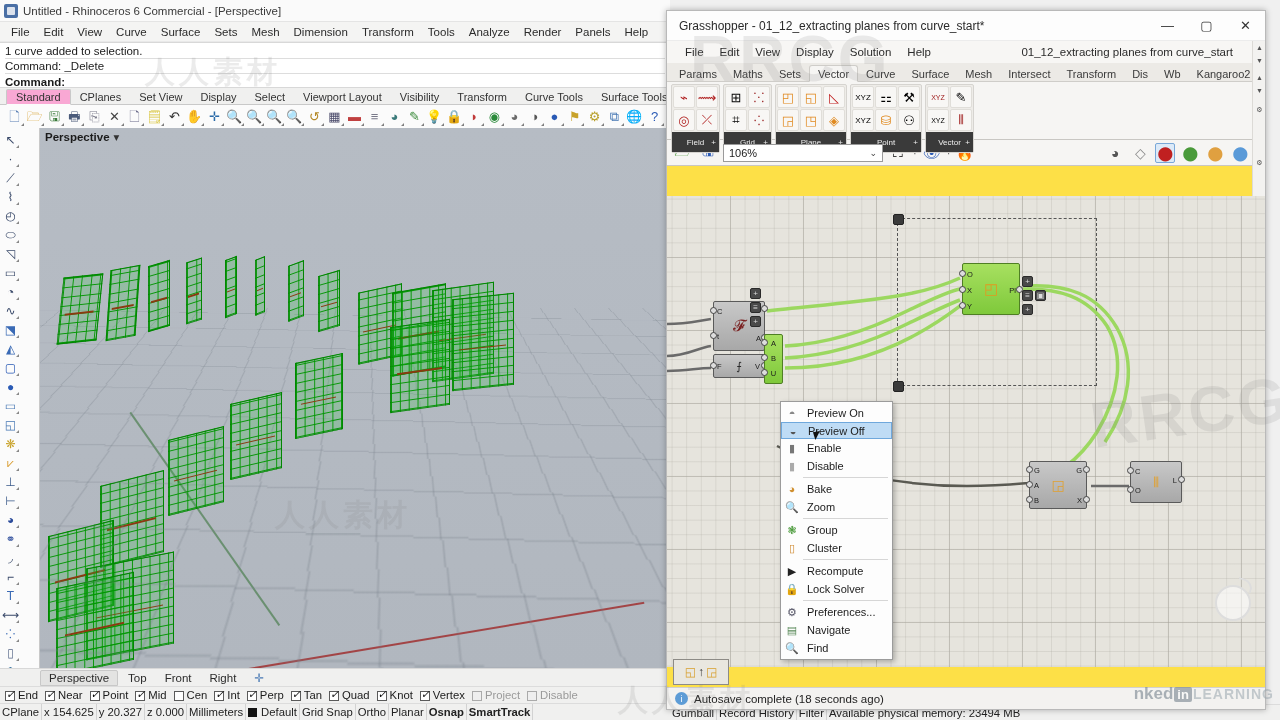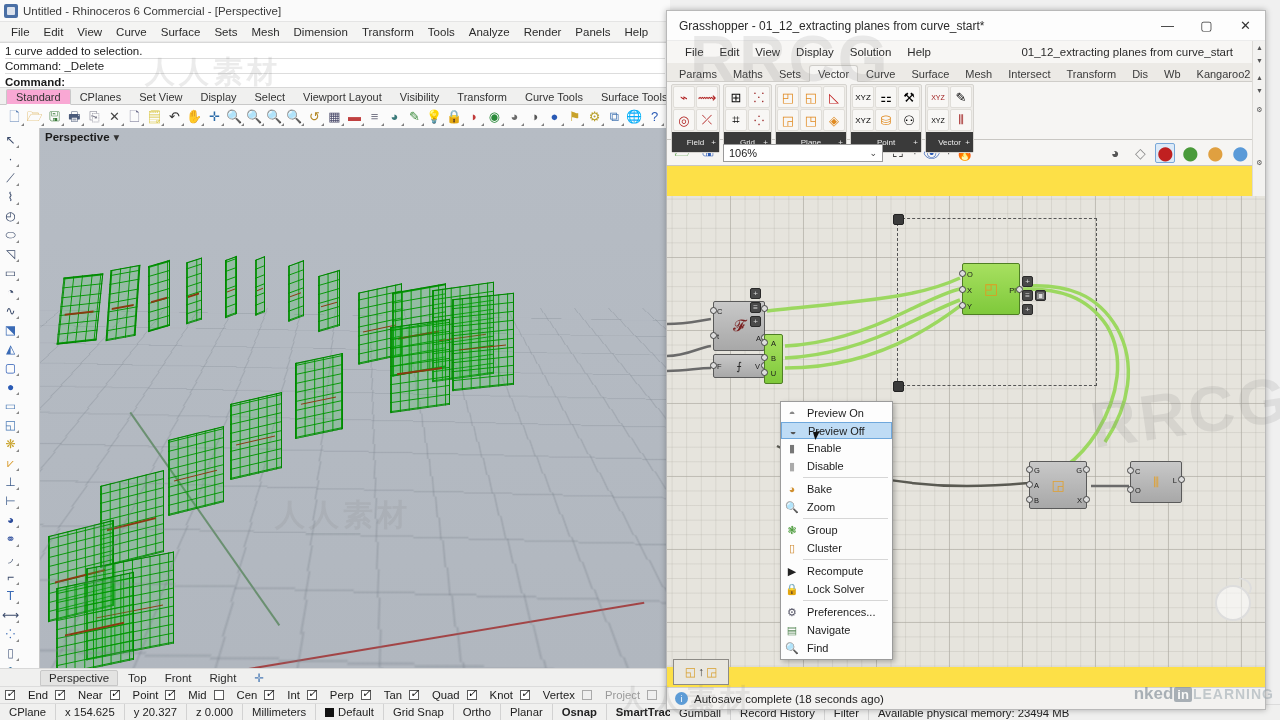--- a/index.html
+++ b/index.html
@@ -122,29 +122,29 @@
   .rh-bottom {
     position: absolute; left: 0; bottom: 0; width: 670px; height: 52px;
     background: #f0f0ef;
   }
   .vp-tabs { height:18px; display:flex; align-items:center; padding-left:40px; gap:2px;
              font-size: 11.5px; border-top:1px solid #d8d8d8;}
   .vp-tab { padding: 1px 8px; color:#2b2b2b; }
   .vp-tab.active { background:#e3e3e2; border:1px solid #c8c8c8; border-radius:2px 2px 0 0; }
   .osnap-row { height:17px; display:flex; align-items:center; gap:7px; font-size:11.3px;
                padding-left:5px; color:#1b1b1b; border-top:1px solid #dcdcdc;}
-  .osnap { display:flex; align-items:center; gap:13px; }
+  .osnap { display:flex; align-items:flex-end; gap:3px; }
   .cb { width:10px; height:10px; border:1px solid #5a5a5a; background:#fff; display:inline-block;
         position:relative; flex:none;}
   .cb.on::after{ content:"✓"; position:absolute; left:0px; top:-4px; font-size:11px; color:#111;}
   .cb.dim { border-color:#aaa; background:#efefef; }
   .osnap.dimtext { color:#9a9a9a; }
   .status-row { height:16px; display:flex; align-items:center; font-size:11.3px;
                 color:#222; border-top:1px solid #dcdcdc; }
-  .status-cell { padding:0 9px; border-right:1px solid #d2d2d2; height:16px; line-height:16px;
+  .status-cell { padding:0 2px; border-right:1px solid #d2d2d2; height:16px; line-height:16px;
                  white-space:nowrap; }
   .status-cell.b { font-weight:bold; }
   .swatch { display:inline-block; width:9px;height:9px;background:#111;margin-right:4px;
             vertical-align:-1px;}
 
   
   .gh {
     position: absolute; left: 666px; top: 10px; width: 600px; height: 700px;
     background: #fde047; border: 1px solid #b9b9b9;
     box-shadow: 0 0 6px rgba(0,0,0,.28);

